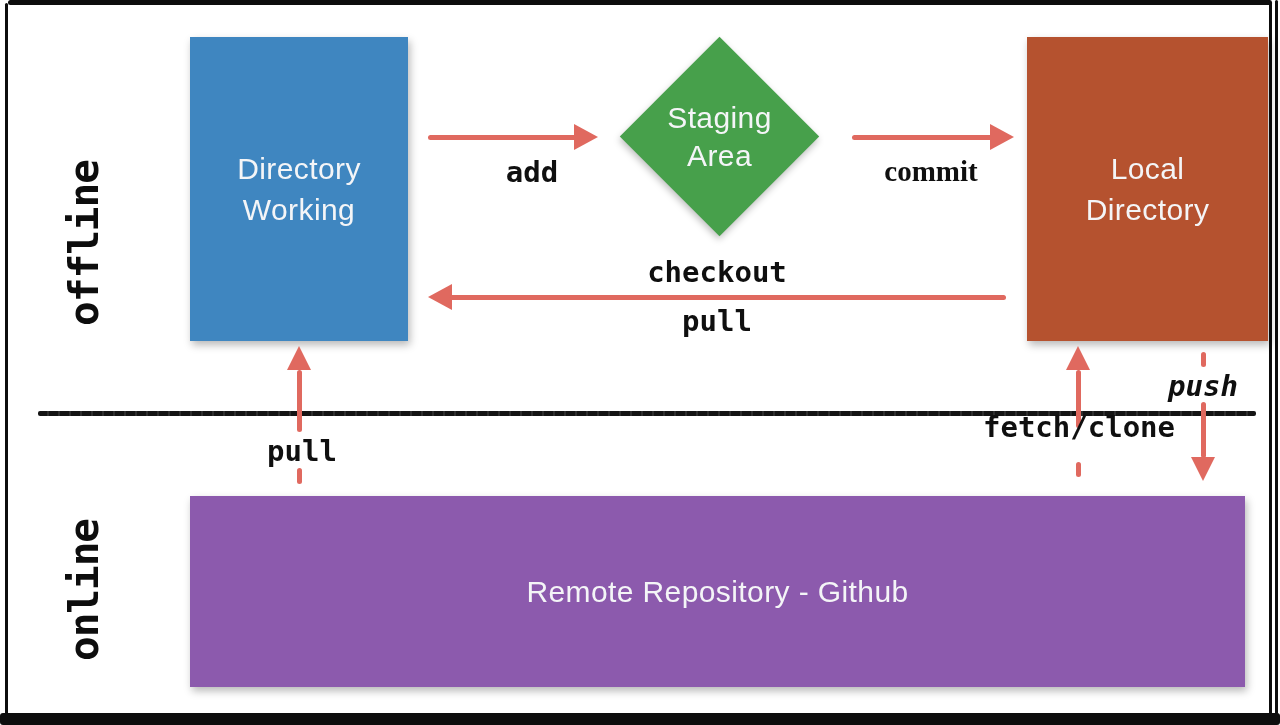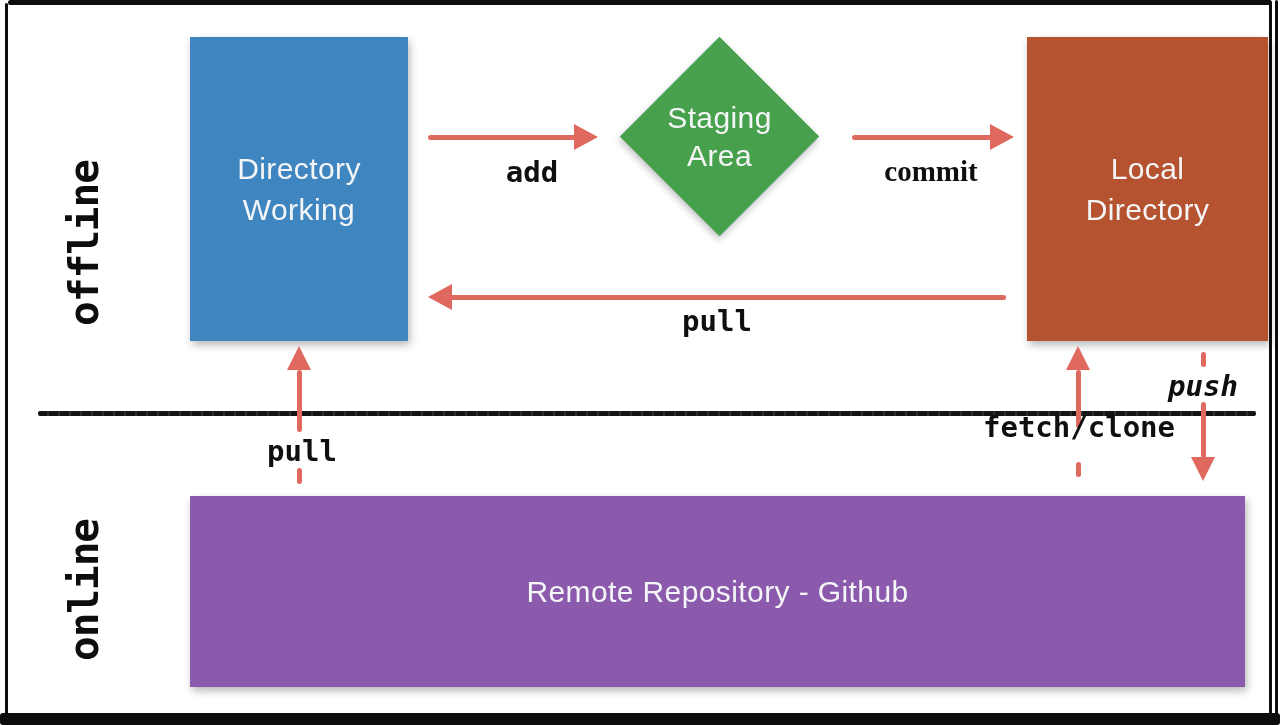--- a/index.html
+++ b/index.html
@@ -146,20 +146,21 @@
   <div class="arrow-line" style="left:428px; top:135px; width:148px; height:5px;"></div>
   <div class="head-right" style="left:574px; top:124px;"></div>
   <div class="cmd" style="left:532px; top:172px;">add</div>
 
   <div class="arrow-line" style="left:852px; top:135px; width:140px; height:5px;"></div>
   <div class="head-right" style="left:990px; top:124px;"></div>
   <div class="cmd" style="left:931px; top:171px;font-family:Liberation Serif, serif;">commit</div>
 
   <div class="head-left" style="left:428px; top:284px;"></div>
   <div class="arrow-line" style="left:450px; top:295px; width:556px; height:5px;"></div>
+  <div class="cmd" style="left:717px; top:272px;">checkout</div>
   <div class="cmd" style="left:717px; top:321px;">pull</div>
 
   <div class="head-up" style="left:287px; top:346px;"></div>
   <div class="arrow-line" style="left:297px; top:370px; width:5px; height:62px;"></div>
   <div class="cmd" style="left:302px; top:451px;">pull</div>
   <div class="arrow-line" style="left:297px; top:468px; width:5px; height:16px;"></div>
 
   <div class="head-up" style="left:1066px; top:346px;"></div>
   <div class="arrow-line" style="left:1076px; top:370px; width:5px; height:58px;"></div>
   <div class="cmd" style="left:1079px; top:427px;">fetch/clone</div>

